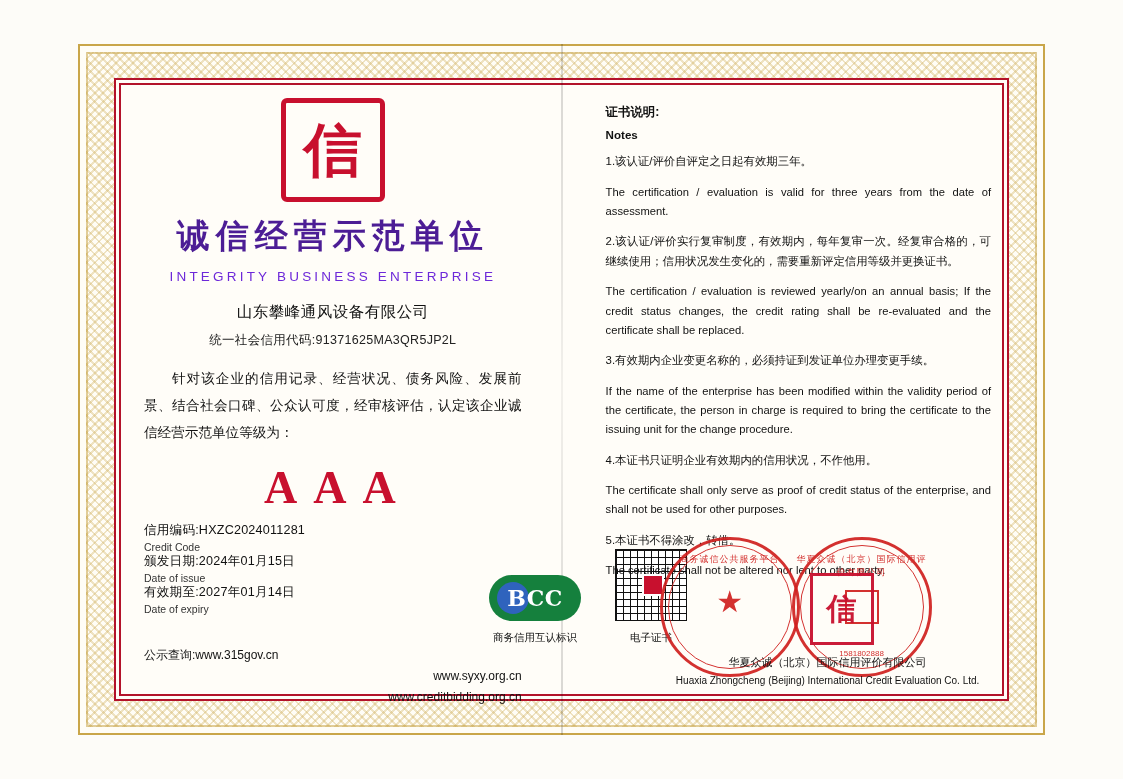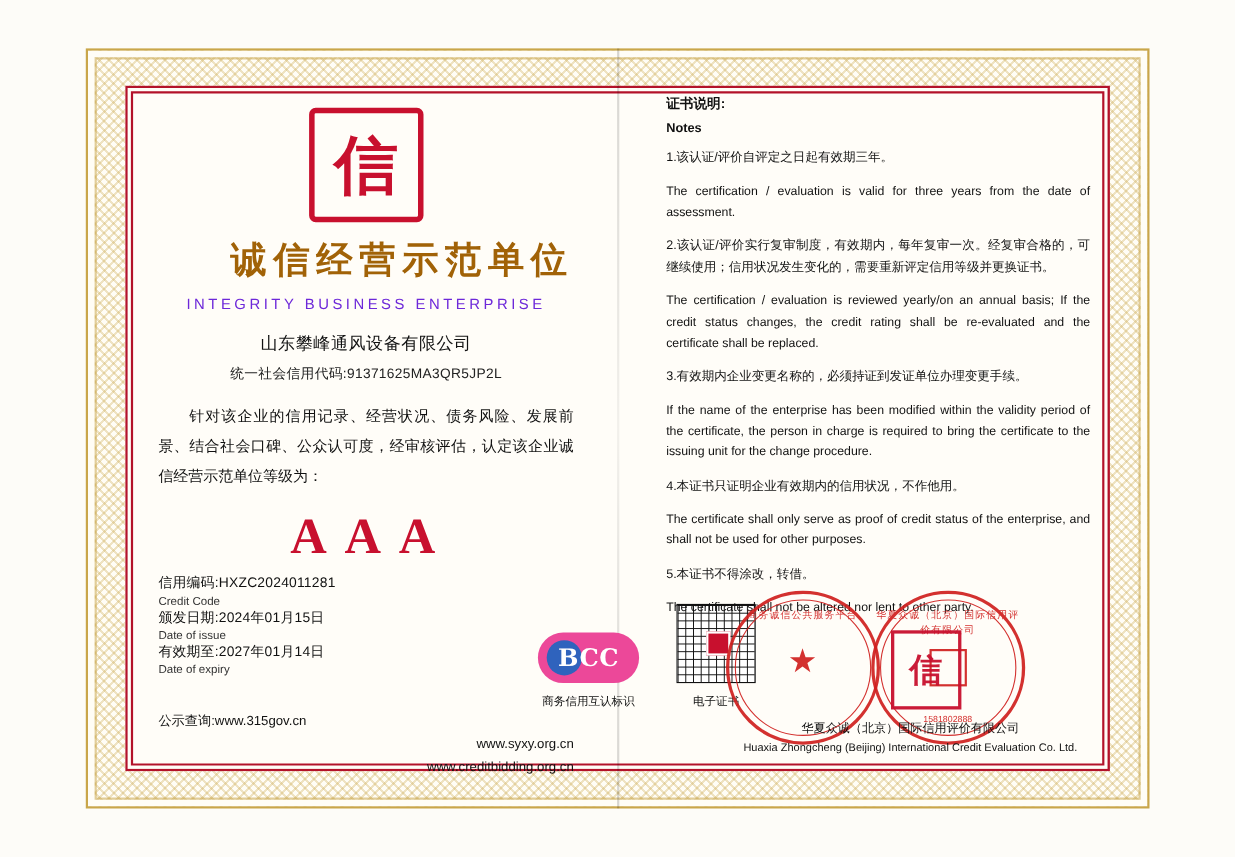--- a/index.html
+++ b/index.html
@@ -31,33 +31,33 @@
   }
   .fold{
     position:absolute;left:561px;top:44px;bottom:44px;width:2px;
     background:linear-gradient(to bottom,rgba(0,0,0,.16),rgba(0,0,0,.05),rgba(0,0,0,.16));
   }
   .content{
     position:absolute;left:114px;top:78px;right:114px;bottom:78px;
     display:flex;
   }
   .left{width:50%;position:relative;padding:14px 30px 0 30px;box-sizing:border-box;}
-  .right{width:50%;position:relative;padding:8px 18px 0 34px;box-sizing:border-box;margin-left:20px;}
+  .right{width:50%;position:relative;padding:26px 18px 0 34px;box-sizing:border-box;margin-left:20px;}
 
   
   .logo{
     width:94px;height:94px;margin:6px auto 12px auto;
     border:5px solid #c8102e;border-radius:6px;
     color:#c8102e;display:flex;align-items:center;justify-content:center;
     font-family:"DejaVu Serif","Liberation Serif",serif;
     font-size:58px;font-weight:700;line-height:1;
     background:#fffdf8;
   }
   .title-cn{
-    text-align:right;font-size:33px;letter-spacing:6px;font-weight:700;color:#a16207;
+    text-align:center;font-size:33px;letter-spacing:6px;font-weight:700;color:#4c1d95;
     font-family:Liberation Sans, sans-serif;margin-top:4px;
   }
   .title-en{
     text-align:center;font-size:13.5px;letter-spacing:3.2px;color:#6d28d9;margin-top:10px;
   }
   .company{
     text-align:center;font-size:15.5px;font-weight:400;color:#111;margin-top:18px;letter-spacing:.5px;
   }
   .uscc{
     text-align:center;font-size:12.5px;color:#222;margin-top:9px;letter-spacing:.3px;
@@ -74,21 +74,21 @@
   .field .cn{font-size:12.6px;color:#111;letter-spacing:.2px;}
   .field .en{font-size:10.5px;color:#333;margin-top:2px;}
   .links{margin-top:30px;font-size:12px;color:#111;line-height:1.75;}
   .links .ln2,.links .ln3{display:block;padding-left:40px;text-align:right;}
 
   
   .badges{position:absolute;left:375px;bottom:56px;display:flex;align-items:flex-end;gap:34px;}
   .bcc-wrap{text-align:center;}
   .bcc{
     width:92px;height:46px;border-radius:23px;
-    background:#ec4899;color:#fff;display:flex;align-items:center;justify-content:center;
+    background:#15803d;color:#fff;display:flex;align-items:center;justify-content:center;
     font-size:22px;font-weight:700;font-family:"DejaVu Serif","Liberation Serif",serif;
     letter-spacing:.5px;position:relative;
   }
   .bcc::before{content:"";position:absolute;left:8px;top:7px;width:32px;height:32px;border-radius:50%;background:#2f63bd;}
   .bcc span{position:relative;z-index:2;}
   .bcc-cap{font-size:10.5px;color:#111;margin-top:10px;}
   .qr-wrap{text-align:center;}
   .qr{
     width:70px;height:70px;background:#fff;
     background-image:

